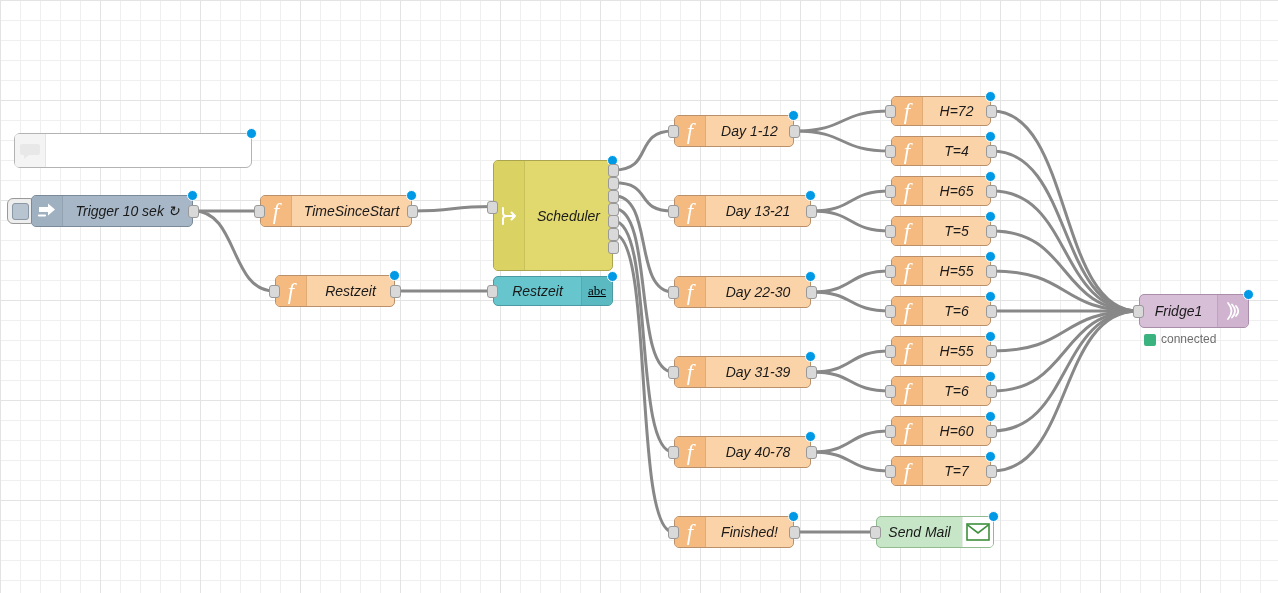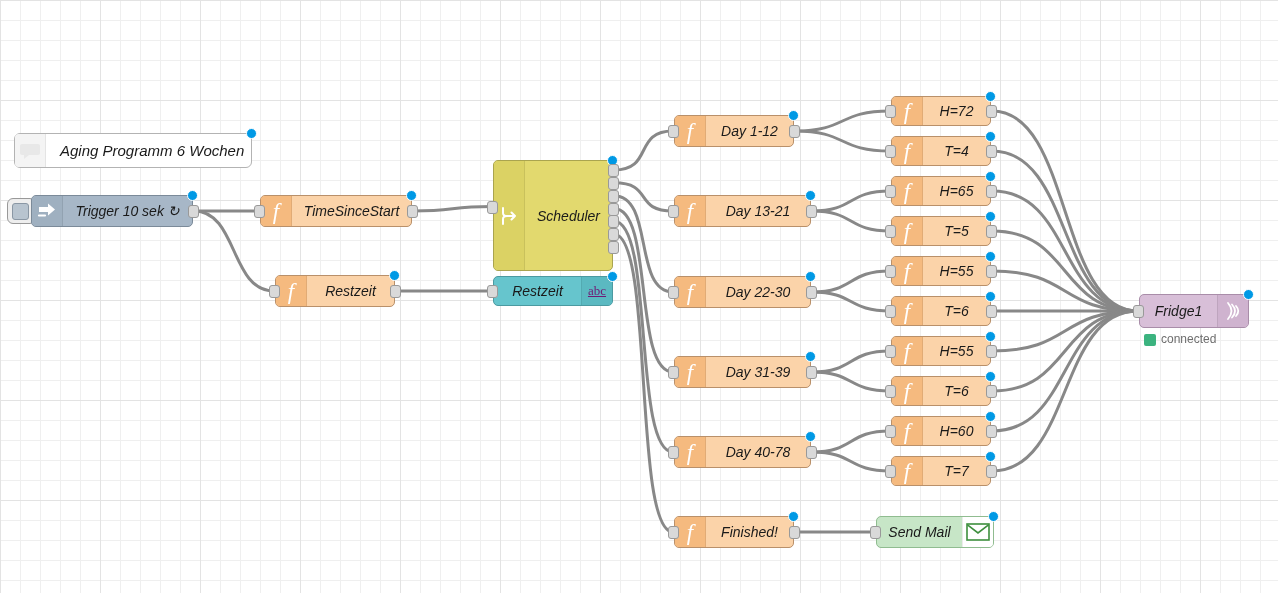--- a/index.html
+++ b/index.html
@@ -115,21 +115,21 @@
     width: 11px;
     height: 11px;
     border-radius: 50%;
     background: #0099e5;
     border: 1px solid #fff;
     box-sizing: border-box;
   }
   .abc-ic {
     font-style: normal;
     font-size: 13px;
-    color: #701a75;
+    color: #000000;
     text-decoration: underline;
     font-family: "Liberation Serif", serif;
   }
   .fn-glyph {
     font-family: "Liberation Serif", serif;
     font-style: italic;
     font-size: 23px;
     color: #ffffff;
     line-height: 1;
   }
@@ -171,21 +171,20 @@
       <path d="M992,471 C1072.3,471 1057.7,311 1138,311" fill="none" stroke="#888888" stroke-width="3" stroke-linecap="round"></path>
       <path d="M795,532 C839,532 831,532 875,532" fill="none" stroke="#888888" stroke-width="3" stroke-linecap="round"></path>
     </svg>
   <div id="node-layer">
       <div class="node n-comment" style="left: 14px; top: 133px; width: 238px; height: 35px;">
         <div class="icon-box left">
           <svg width="22" height="18" viewBox="0 0 22 18">
             <path d="M3 2 h16 a2 2 0 0 1 2 2 v7 a2 2 0 0 1 -2 2 h-9 l-5 4 v-4 h-2 a2 2 0 0 1 -2 -2 v-7 a2 2 0 0 1 2 -2 z" fill="#e8e8e8"></path>
           </svg>
         </div>
-        <div class="label">Aging Programm 6 Wochen</div>
       </div>
       <div class="badge-dot" style="left: 246px; top: 128px;"></div>
       <div class="btn-inject" style="left: 7px; top: 198px;">
         <span class="knob"></span>
       </div>
       <div class="node n-inject" style="left: 31px; top: 195px; width: 162px; height: 32px;">
         <div class="icon-box left">
           <svg width="20" height="18" viewBox="0 0 20 18">
             <path d="M2 5 L11 5 L11 1.5 L18 7.5 L11 13.5 L11 10 L2 10 Z" fill="#fff"></path>
             <path d="M2 13.5 L8 13.5" stroke="#fff" stroke-width="2.2" stroke-linecap="round"></path>

